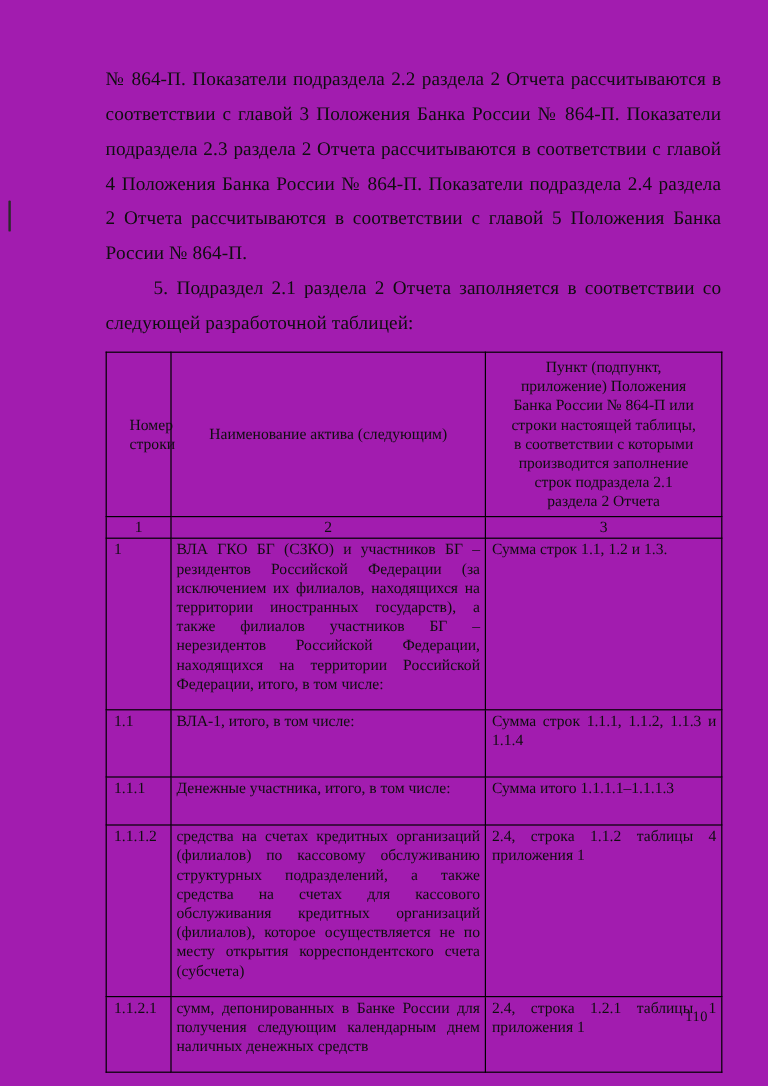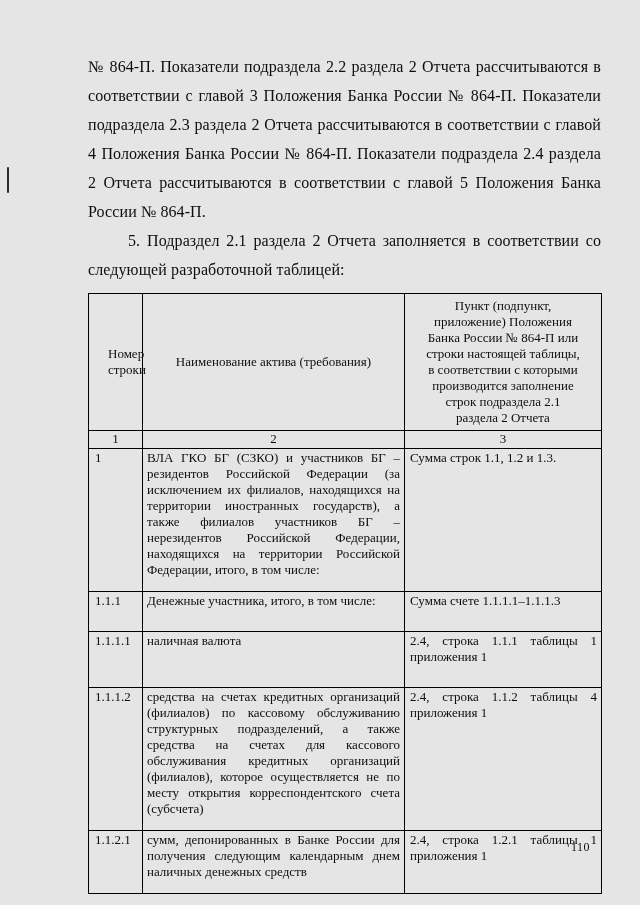--- a/index.html
+++ b/index.html
@@ -8,21 +8,21 @@
     width: 640px;
     height: 905px;
     position: relative;
     font-family: "Liberation Serif", "DejaVu Serif", serif;
     color: #0e0e0e;
     overflow: hidden;
   }
   .page {
     position: absolute;
     inset: 0;
-    background: #e5e5e5;
+    background: #a21caf;
   }
   .scan-artifact {
     position: absolute;
     left: 7px;
     top: 167px;
     width: 2px;
     height: 26px;
     background: #2a2a2a;
     border-radius: 1px;
   }
@@ -101,44 +101,44 @@
 
     <table class="worksheet">
       <colgroup>
         <col class="c1">
           <col class="c2">
           <col class="c3">
       </colgroup>
       <thead>
         <tr class="header-row">
           <th>Номер строки</th>
-          <th>Наименование актива (требования)</th>
+          <th>Наименование актива (следующим)</th>
           <th>Пункт (подпункт, приложение) Положения Банка России № 864-П или строки настоящей таблицы, в соответствии с которыми производится заполнение строк подраздела 2.1 раздела 2 Отчета</th>
         </tr>
         <tr class="colnum-row">
           <th>1</th>
           <th>2</th>
           <th>3</th>
         </tr>
       </thead>
       <tbody>
           <tr>
             <td class="cell-num">1</td>
             <td class="cell-name">ВЛА ГКО БГ (СЗКО) и участников БГ – резидентов Российской Федерации (за исключением их филиалов, находящихся на территории иностранных государств), а также филиалов участников БГ – нерезидентов Российской Федерации, находящихся на территории Российской Федерации, итого, в том числе:</td>
             <td class="cell-ref">Сумма строк 1.1, 1.2 и 1.3.</td>
           </tr>
           <tr>
+            <td class="cell-num">1.1</td>
+            <td class="cell-name">ВЛА-1, итого, в том числе:</td>
+            <td class="cell-ref">Сумма строк 1.1.1, 1.1.2, 1.1.3 и 1.1.4</td>
+          </tr>
+          <tr>
             <td class="cell-num">1.1.1</td>
             <td class="cell-name">Денежные участника, итого, в том числе:</td>
-            <td class="cell-ref">Сумма счете 1.1.1.1–1.1.1.3</td>
-          </tr>
-          <tr>
-            <td class="cell-num">1.1.1.1</td>
-            <td class="cell-name">наличная валюта</td>
-            <td class="cell-ref">2.4, строка 1.1.1 таблицы 1 приложения 1</td>
+            <td class="cell-ref">Сумма итого 1.1.1.1–1.1.1.3</td>
           </tr>
           <tr>
             <td class="cell-num">1.1.1.2</td>
             <td class="cell-name">средства на счетах кредитных организаций (филиалов) по кассовому обслуживанию структурных подразделений, а также средства на счетах для кассового обслуживания кредитных организаций (филиалов), которое осуществляется не по месту открытия корреспондентского счета (субсчета)</td>
             <td class="cell-ref">2.4, строка 1.1.2 таблицы 4 приложения 1</td>
           </tr>
           <tr>
             <td class="cell-num">1.1.2.1</td>
             <td class="cell-name">сумм, депонированных в Банке России для получения следующим календарным днем наличных денежных средств</td>
             <td class="cell-ref">2.4, строка 1.2.1 таблицы 1 приложения 1</td>

